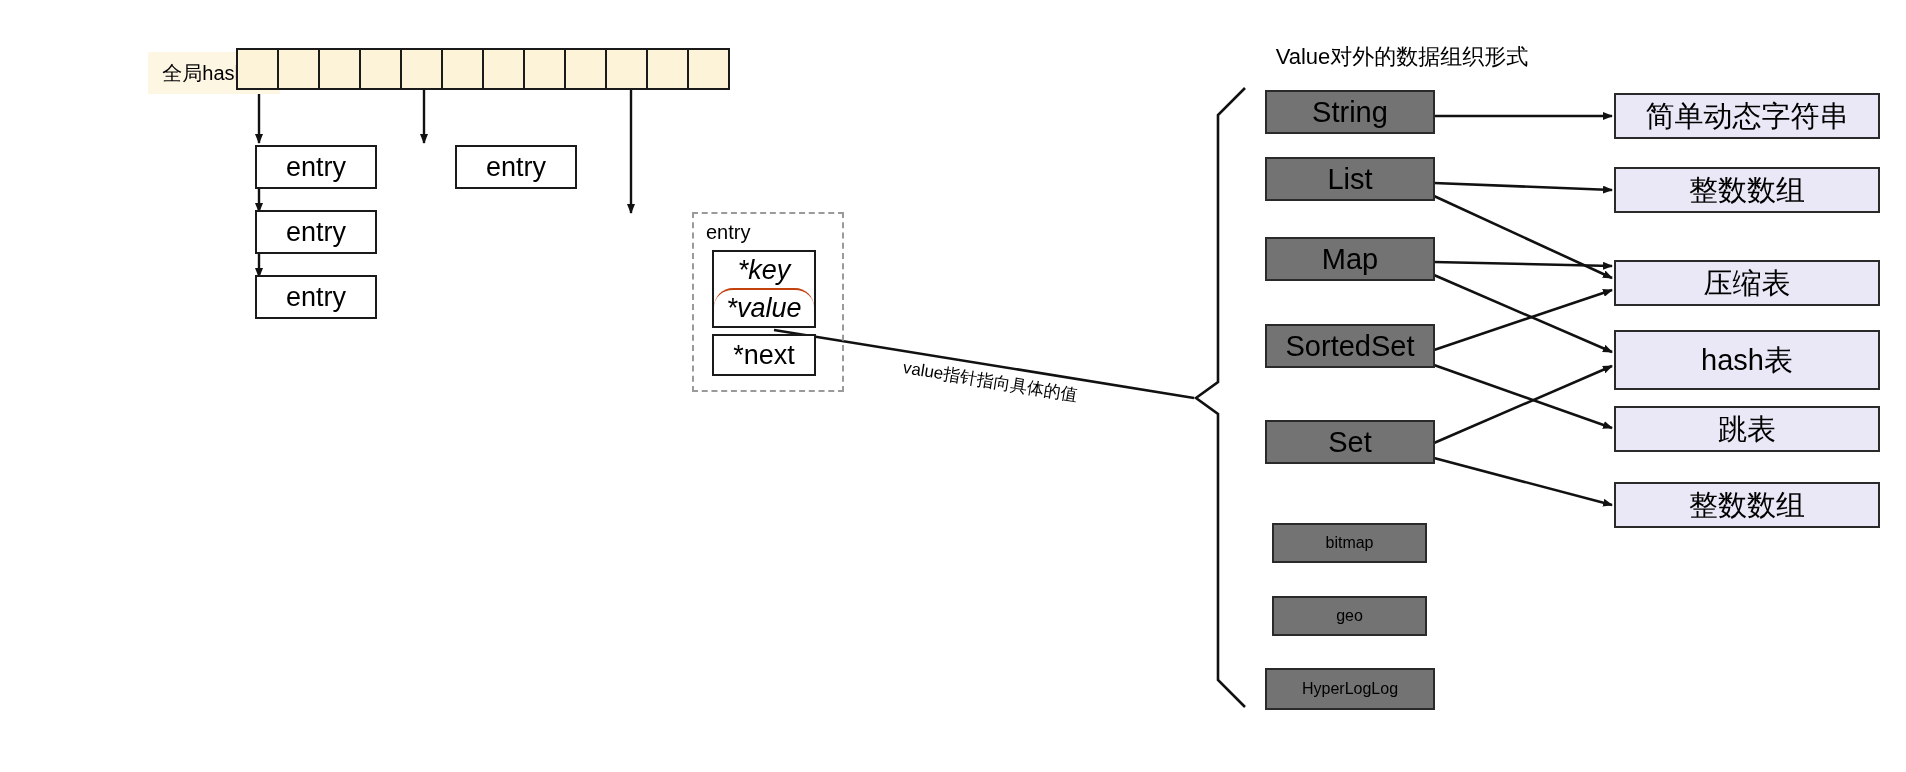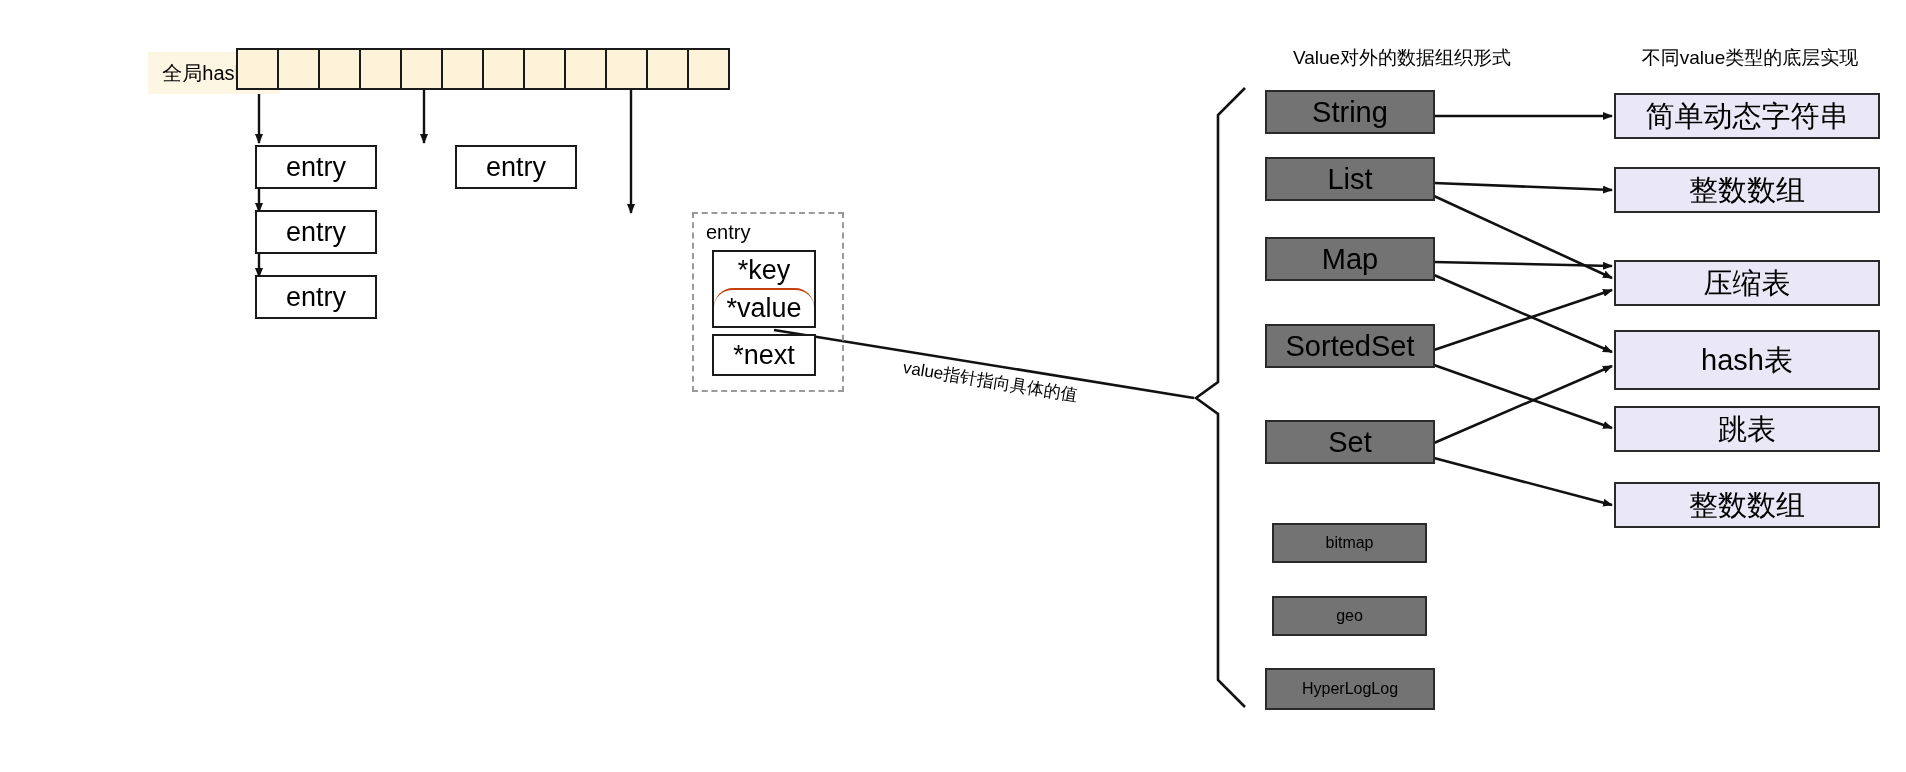--- a/index.html
+++ b/index.html
@@ -65,20 +65,21 @@
     top: 8px;
     font-size: 20px;
   }
   .kv-wrap {
     position: absolute;
     left: 18px;
     top: 36px;
     width: 100px;
     border: 2px solid #1a1a1a;
     background: #fff;
+    font-style: italic;
   }
   .kv-cell {
     height: 36px;
     display: flex;
     align-items: center;
     justify-content: center;
     font-size: 27px;
   }
   .kv-cell + .kv-cell { border-top: 2px solid #c2410c; border-radius: 19px; }
   .next-box {
@@ -89,21 +90,21 @@
     height: 38px;
     border: 2px solid #1a1a1a;
     background: #fff;
     display: flex;
     align-items: center;
     justify-content: center;
     font-size: 27px;
   }
   
   .col-header {
-    font-size: 19px;
+    font-size: 22px;
     background: transparent;
   }
   .vbox {
     background: #737373;
     border: 2px solid #2a2a2a;
     font-size: 29px;
   }
   .vbox.small { font-size: 16px; }
   .ibox {
     background: #eae7f6;
@@ -199,21 +200,20 @@
     <div class="kv-wrap">
       <div class="kv-cell">*key</div>
       <div class="kv-cell">*value</div>
     </div>
     <div class="next-box">*next</div>
   </div>
 
   <div class="rot-label" style="left:905px; top:356px; transform: rotate(9.2deg);">value指针指向具体的值</div>
 
   <div class="node col-header" style="left:1272px; top:44px; width:260px; height:26px;">Value对外的数据组织形式</div>
-  <div class="node col-header" style="left:1620px; top:44px; width:260px; height:26px;">不同value类型的底层实现</div>
 
   <div id="value-boxes">
       <div class="node vbox " style="left: 1265px; top: 90px; width: 170px; height: 44px;">String</div>
       <div class="node vbox " style="left: 1265px; top: 157px; width: 170px; height: 44px;">List</div>
       <div class="node vbox " style="left: 1265px; top: 237px; width: 170px; height: 44px;">Map</div>
       <div class="node vbox " style="left: 1265px; top: 324px; width: 170px; height: 44px;">SortedSet</div>
       <div class="node vbox " style="left: 1265px; top: 420px; width: 170px; height: 44px;">Set</div>
       <div class="node vbox small" style="left: 1272px; top: 523px; width: 155px; height: 40px;">bitmap</div>
       <div class="node vbox small" style="left: 1272px; top: 596px; width: 155px; height: 40px;">geo</div>
       <div class="node vbox small" style="left: 1265px; top: 668px; width: 170px; height: 42px;">HyperLogLog</div>

